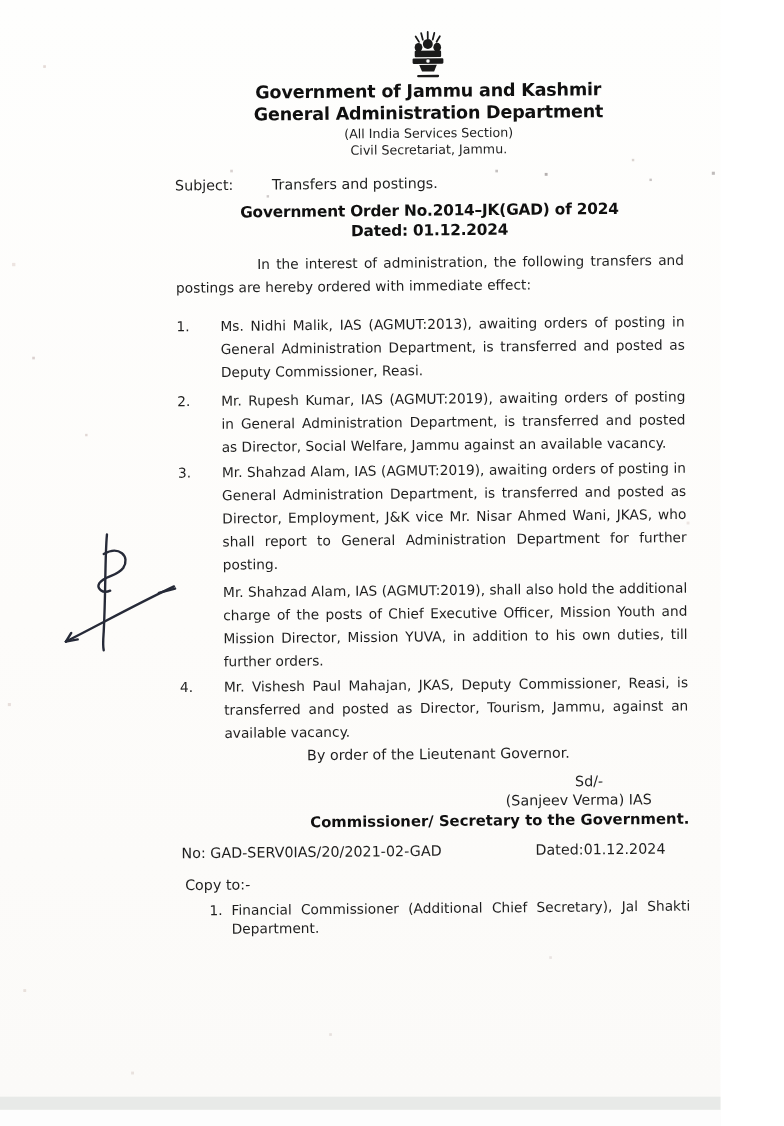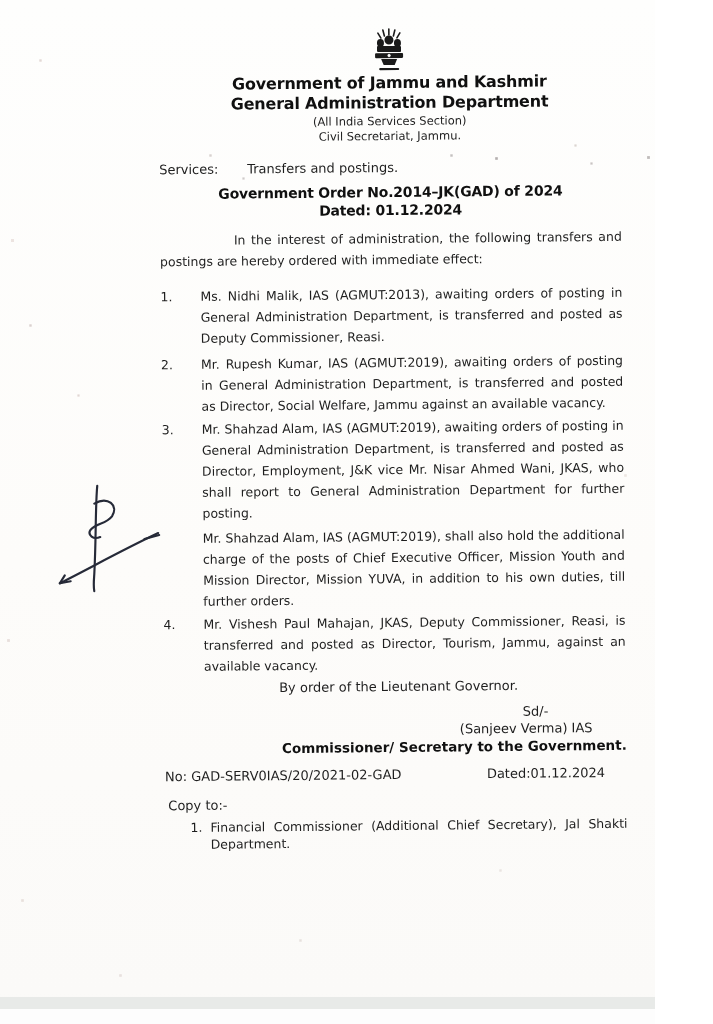--- a/index.html
+++ b/index.html
@@ -86,21 +86,21 @@
       </g>
       <circle cx="18" cy="29.5" r="2" fill="#ffffff" stroke="#1a1a1a" stroke-width="0.8"></circle>
     </svg>
 
     <div class="h1">Government of Jammu and Kashmir</div>
     <div class="h2">General Administration Department</div>
     <div class="h3">(All India Services Section)</div>
     <div class="h4">Civil Secretariat, Jammu.</div>
 
     <div class="subject-row">
-      <span class="subj-label">Services:</span><span>Transfers and postings.</span>
+      <span class="subj-label">Subject:</span><span>Transfers and postings.</span>
     </div>
 
     <div class="order-no">Government Order No.2014–JK(GAD) of 2024</div>
     <div class="order-date">Dated: 01.12.2024</div>
 
     <p class="intro">In the interest of administration, the following transfers and postings are hereby ordered with immediate effect:</p>
 
     <div class="item m-item1">
       <span class="num">1.</span>
       <p class="txt">Ms. Nidhi Malik, IAS (AGMUT:2013), awaiting orders of posting in General Administration Department, is transferred and posted as Deputy Commissioner, Reasi.</p>

